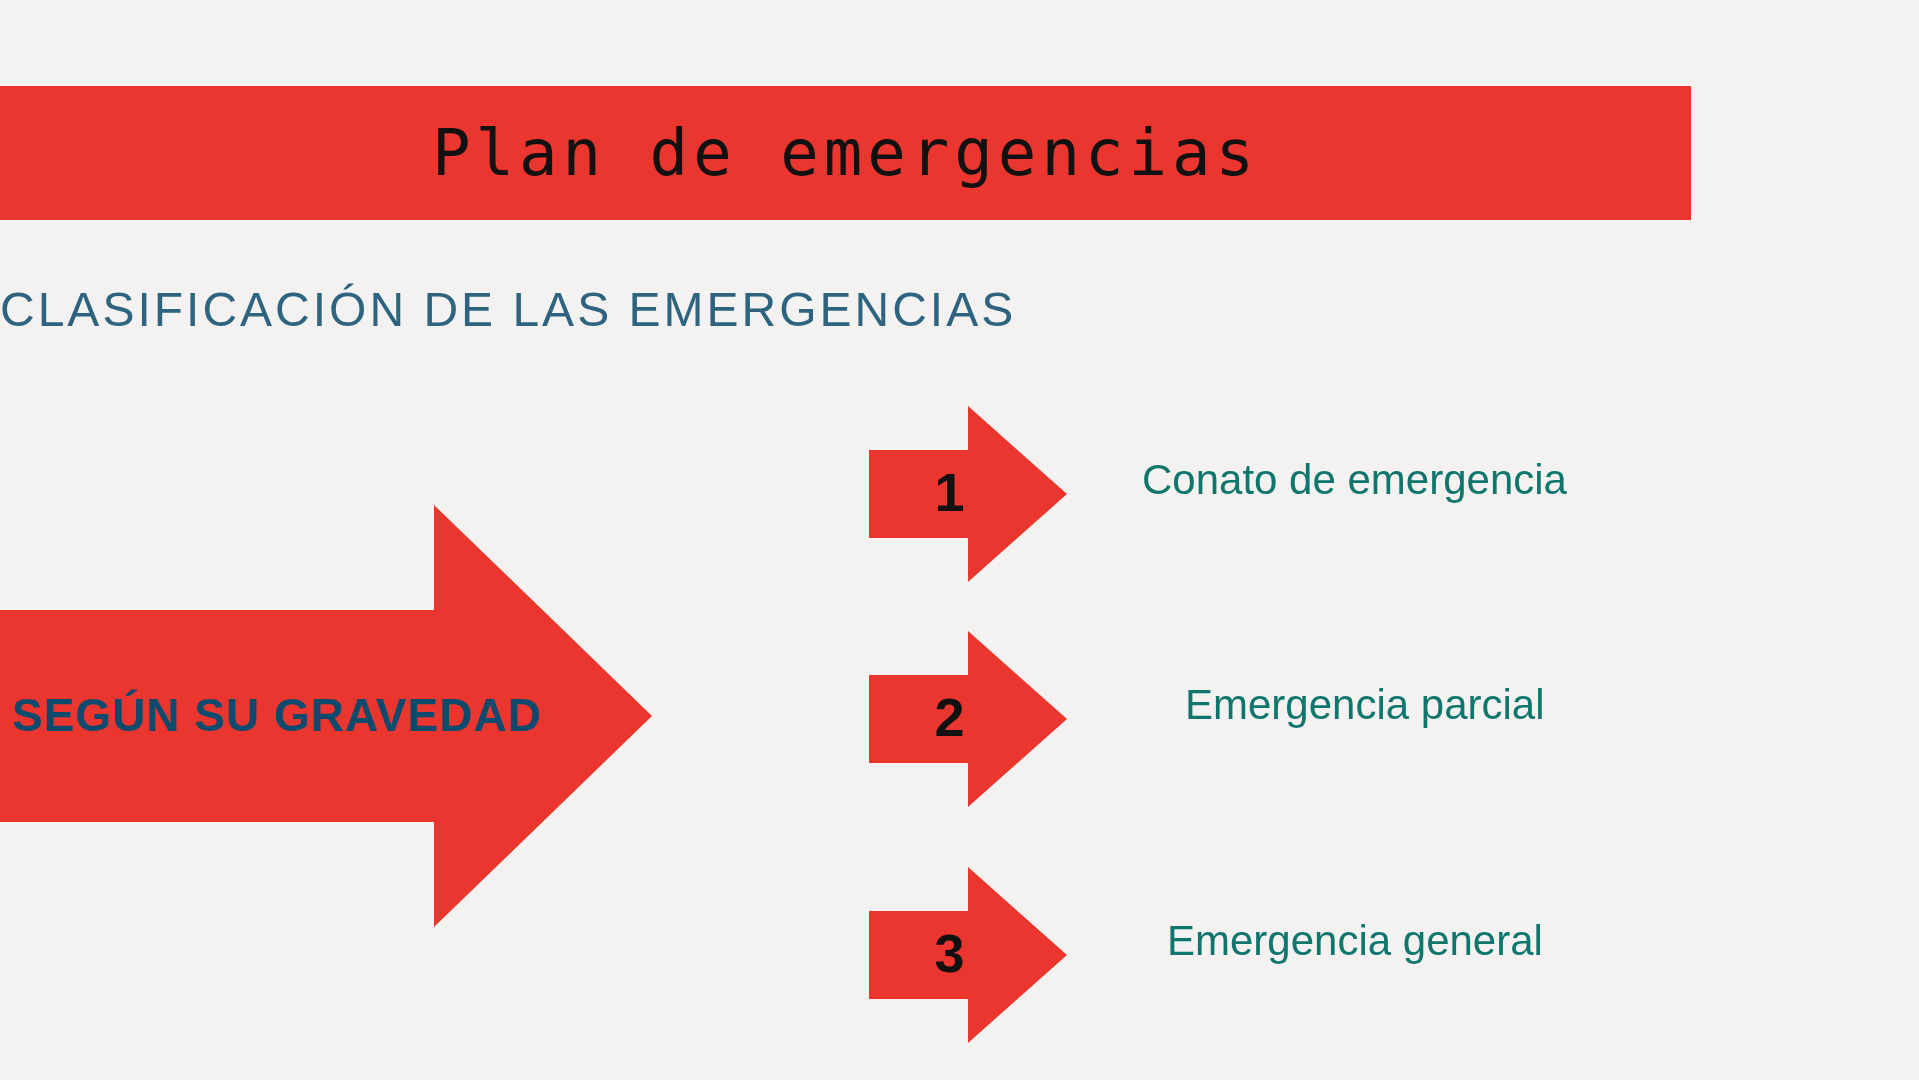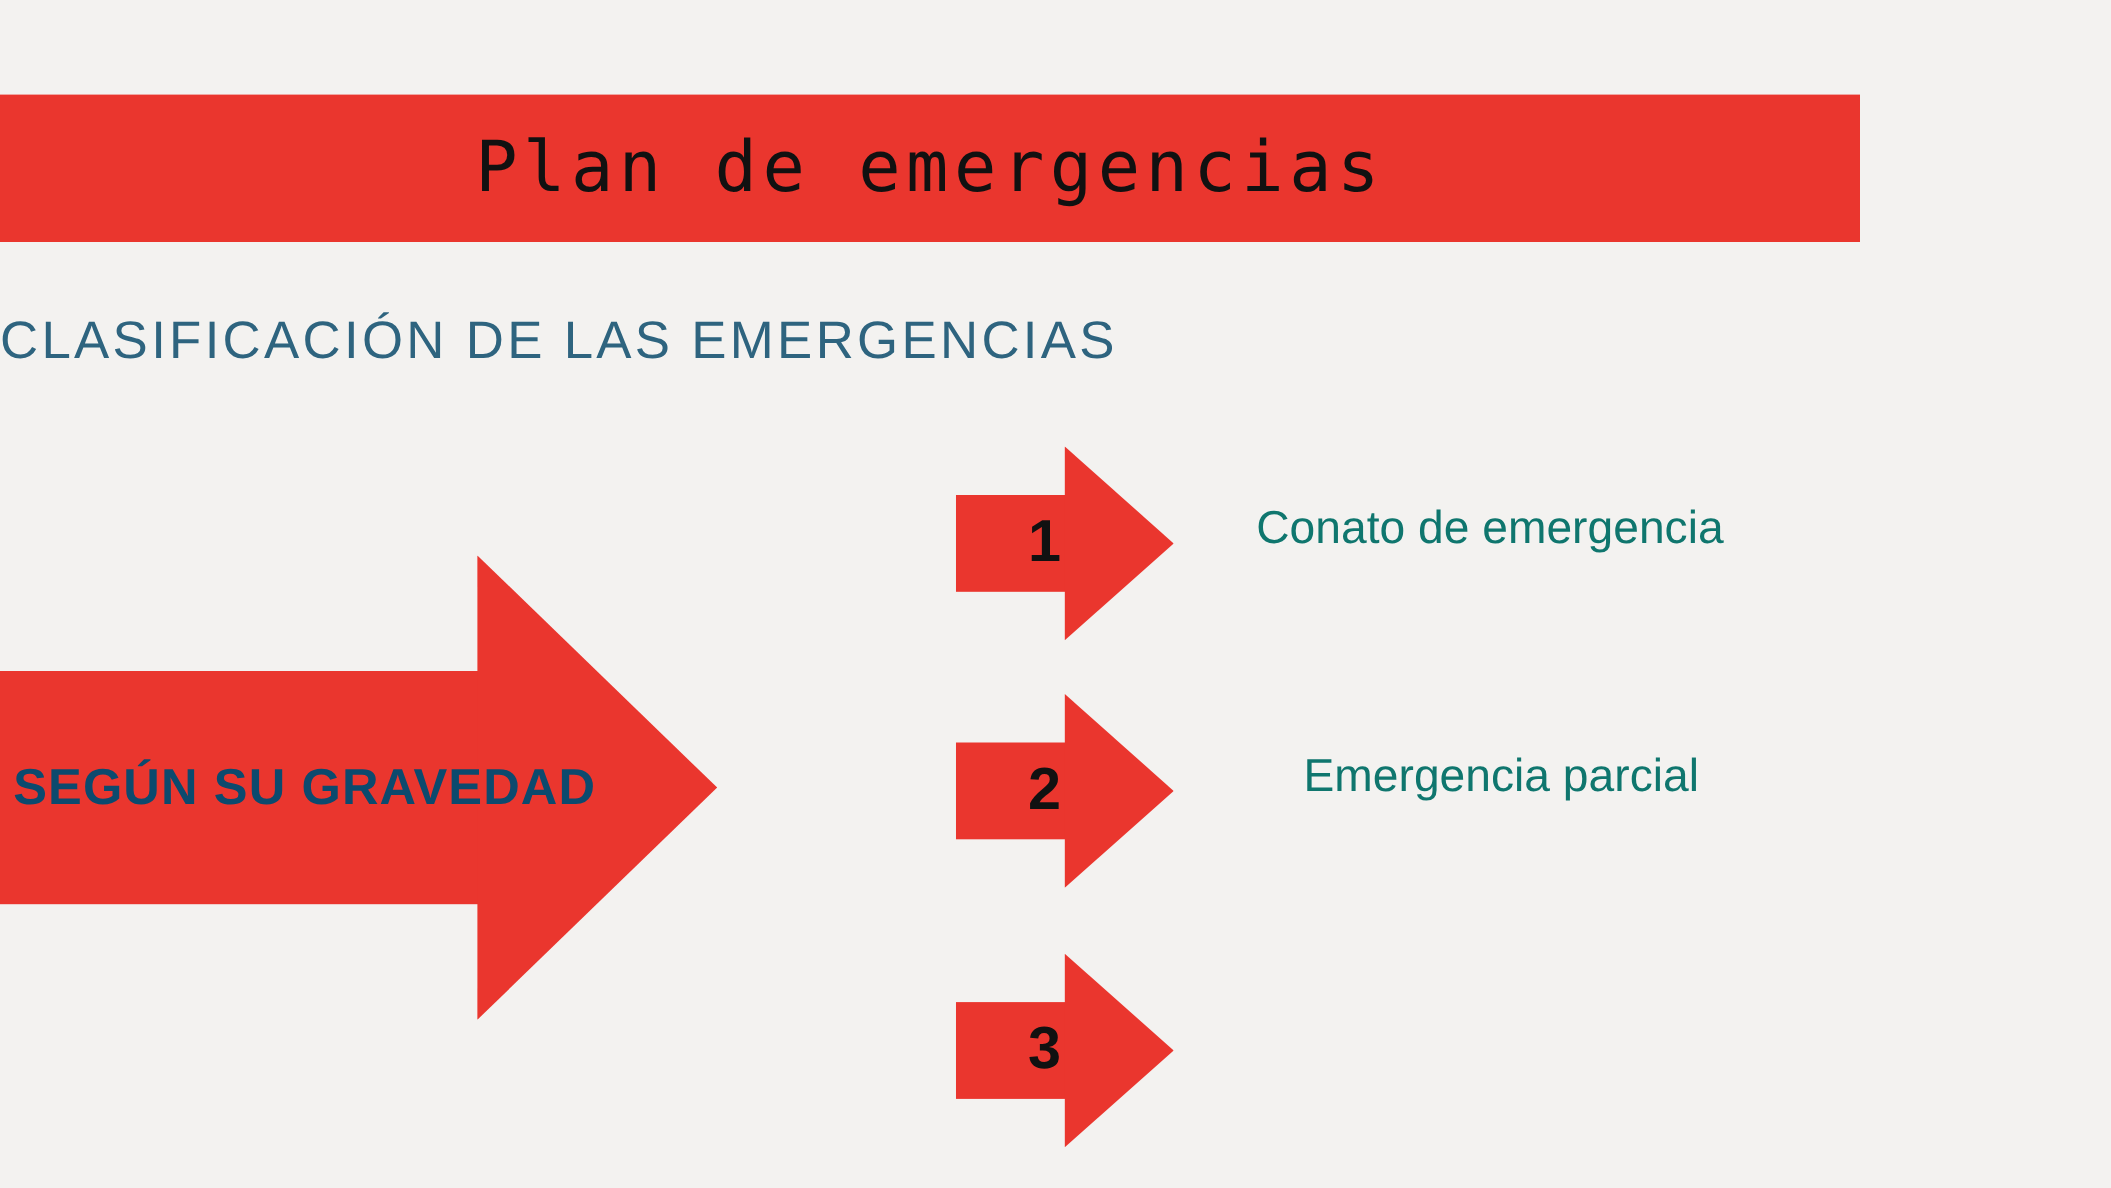--- a/index.html
+++ b/index.html
@@ -112,15 +112,16 @@
     <span class="num">2</span>
     <span class="label">Emergencia parcial</span>
   </div>
 
   <div class="item item-3">
     <svg viewBox="0 0 198 176" preserveAspectRatio="none" aria-hidden="true">
       <rect x="0" y="44" width="101" height="88" fill="currentColor"></rect>
       <polygon points="99,0 198,88 99,176" fill="currentColor"></polygon>
     </svg>
     <span class="num">3</span>
+    <span class="label">Emergencia general</span>
   </div>
 
 </div>
 
 </body></html>

